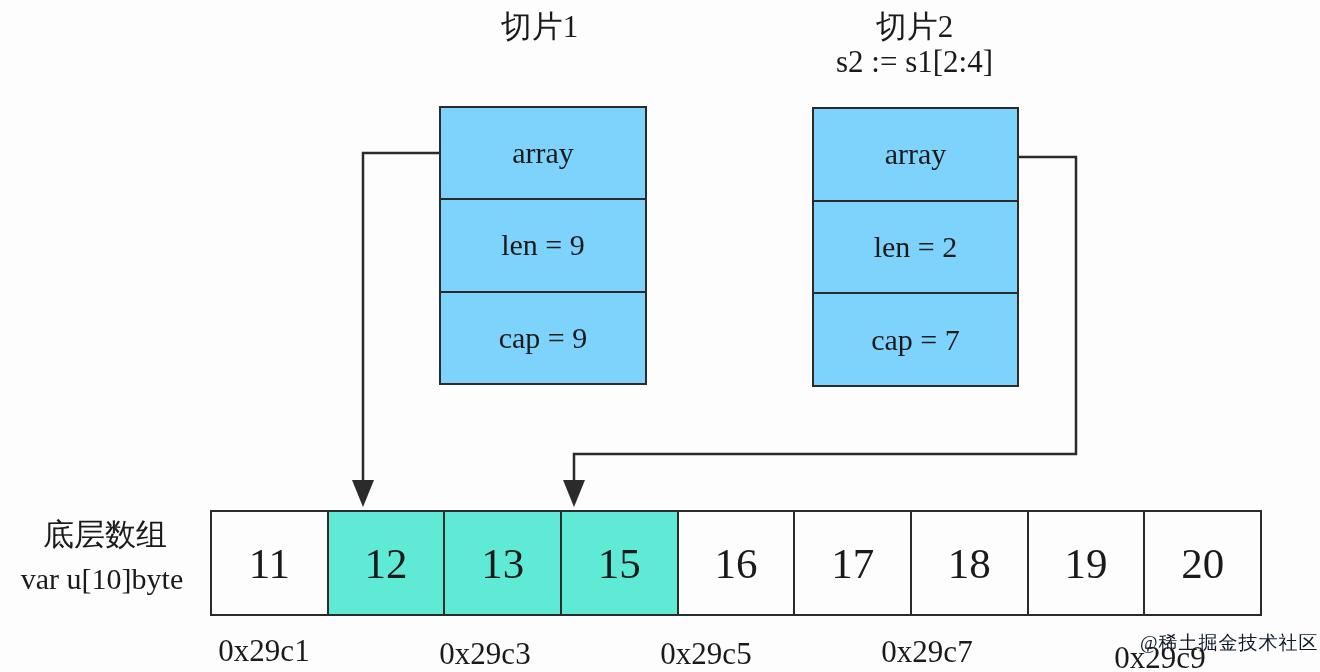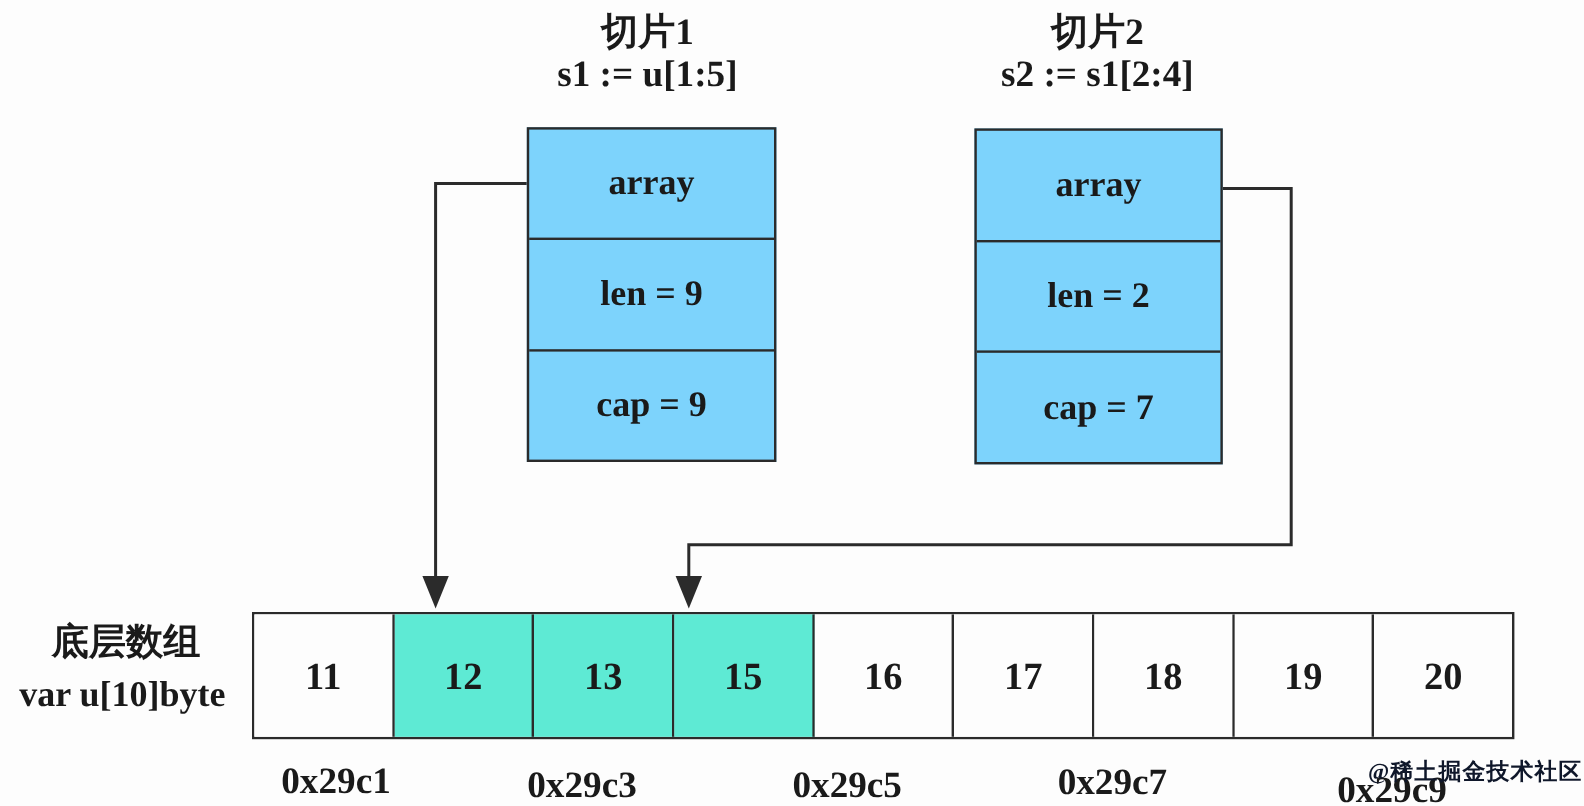--- a/index.html
+++ b/index.html
@@ -1,38 +1,38 @@
 <!DOCTYPE html>
 <html><head>
 <meta charset="utf-8">
 <style>
   html,body{margin:0;padding:0;background:#ffffff;}
   .canvas{
     position:relative;width:1320px;height:672px;background:#fdfdfd;
-    font-family:"Liberation Serif","DejaVu Serif",serif;color:#1a1a1a;overflow:hidden;font-weight:bold;
+    font-family:"Liberation Serif","DejaVu Serif",serif;color:#1a1a1a;overflow:hidden;
   }
   .abs{position:absolute;}
   .title{font-size:31px;text-align:center;white-space:nowrap;}
   .subtitle{font-size:31px;text-align:center;white-space:nowrap;}
   .struct-box{
     border:2.5px solid #2b2b2b;background:#7dd3fc;
     display:flex;flex-direction:column;box-sizing:border-box;
   }
   .struct-row{
     flex:1;display:flex;align-items:center;justify-content:center;
     font-size:30px;border-bottom:2.5px solid #2b2b2b;
   }
   .struct-row:last-child{border-bottom:none;}
   .array-row{
     border:2.5px solid #2b2b2b;background:#fdfdfd;
     display:flex;box-sizing:border-box;
   }
   .cell{
     flex:1;display:flex;align-items:center;justify-content:center;
-    font-size:32px;border-right:2.2px solid #2b2b2b;background:#fdfdfd;
+    font-size:43px;border-right:2.2px solid #2b2b2b;background:#fdfdfd;
   }
   .cell:last-child{border-right:none;}
   .cell.hl{background:#5eead4;}
   .arr-label-1{font-size:31px;text-align:center;white-space:nowrap;}
   .arr-label-2{font-size:30px;text-align:center;white-space:nowrap;}
   .addr{font-size:31px;white-space:nowrap;transform:translateX(-50%);}
   .watermark{font-size:19px;color:#0f172a;white-space:nowrap;letter-spacing:1px;}
   svg.connectors{position:absolute;left:0;top:0;pointer-events:none;}
   svg.connectors path{stroke:#2b2b2b;stroke-width:2.5;fill:none;}
   svg.connectors polygon{fill:#2b2b2b;stroke:none;}
@@ -43,21 +43,20 @@
 <div class="canvas">
 
   <svg class="connectors" width="1320" height="672" viewBox="0 0 1320 672">
     <path d="M 439 153 L 363 153 L 363 482"></path>
     <polygon points="352,480 374,480 363,507"></polygon>
     <path d="M 1019 157 L 1076 157 L 1076 454 L 574 454 L 574 482"></path>
     <polygon points="563,480 585,480 574,507"></polygon>
   </svg>
 
   <div class="abs title" style="left:437px;top:6px;width:205px;">切片1</div>
-  <div class="abs subtitle" style="left:427px;top:44px;width:225px;">s1 := u[1:5]</div>
 
   <div class="abs title" style="left:812px;top:6px;width:205px;">切片2</div>
   <div class="abs subtitle" style="left:802px;top:44px;width:225px;">s2 := s1[2:4]</div>
 
   <div class="abs struct-box" style="left:439px;top:106px;width:208px;height:279px;">
     <div class="struct-row">array</div>
     <div class="struct-row">len = 9</div>
     <div class="struct-row">cap = 9</div>
   </div>
 
@@ -75,21 +74,21 @@
     <div class="cell hl">12</div>
     <div class="cell hl">13</div>
     <div class="cell hl">15</div>
     <div class="cell">16</div>
     <div class="cell">17</div>
     <div class="cell">18</div>
     <div class="cell">19</div>
     <div class="cell">20</div>
   </div>
 
-  <div class="abs addr" style="left:264px;top:633px;margin-left:16px;">0x29c1</div>
+  <div class="abs addr" style="left:264px;top:633px;">0x29c1</div>
   <div class="abs addr" style="left:485px;top:636px;">0x29c3</div>
   <div class="abs addr" style="left:706px;top:636px;">0x29c5</div>
   <div class="abs addr" style="left:927px;top:634px;">0x29c7</div>
   <div class="abs addr" style="left:1160px;top:640px;">0x29c9</div>
 
   <div class="abs watermark" style="left:1140px;top:630px;">@稀土掘金技术社区</div>
 
 </div>
 
 </body></html>

